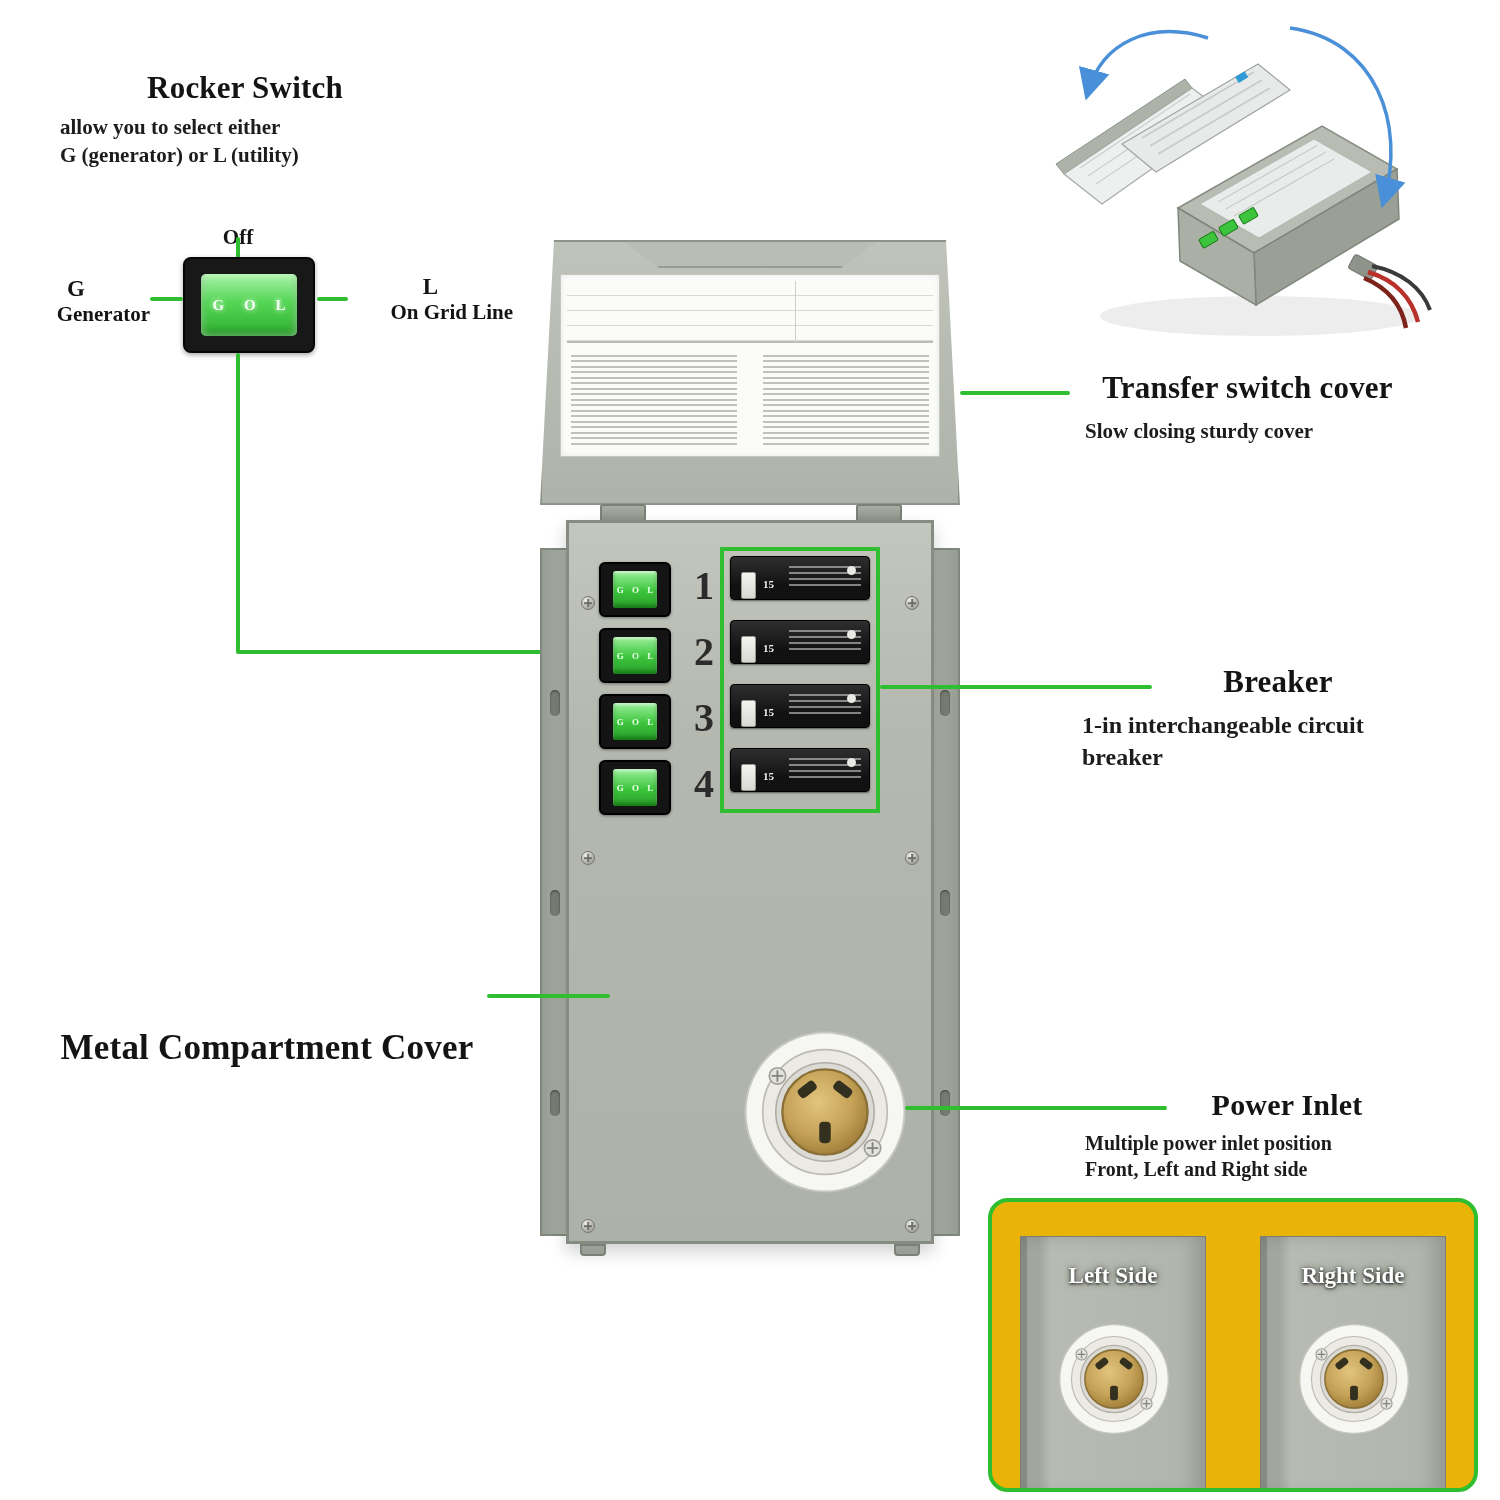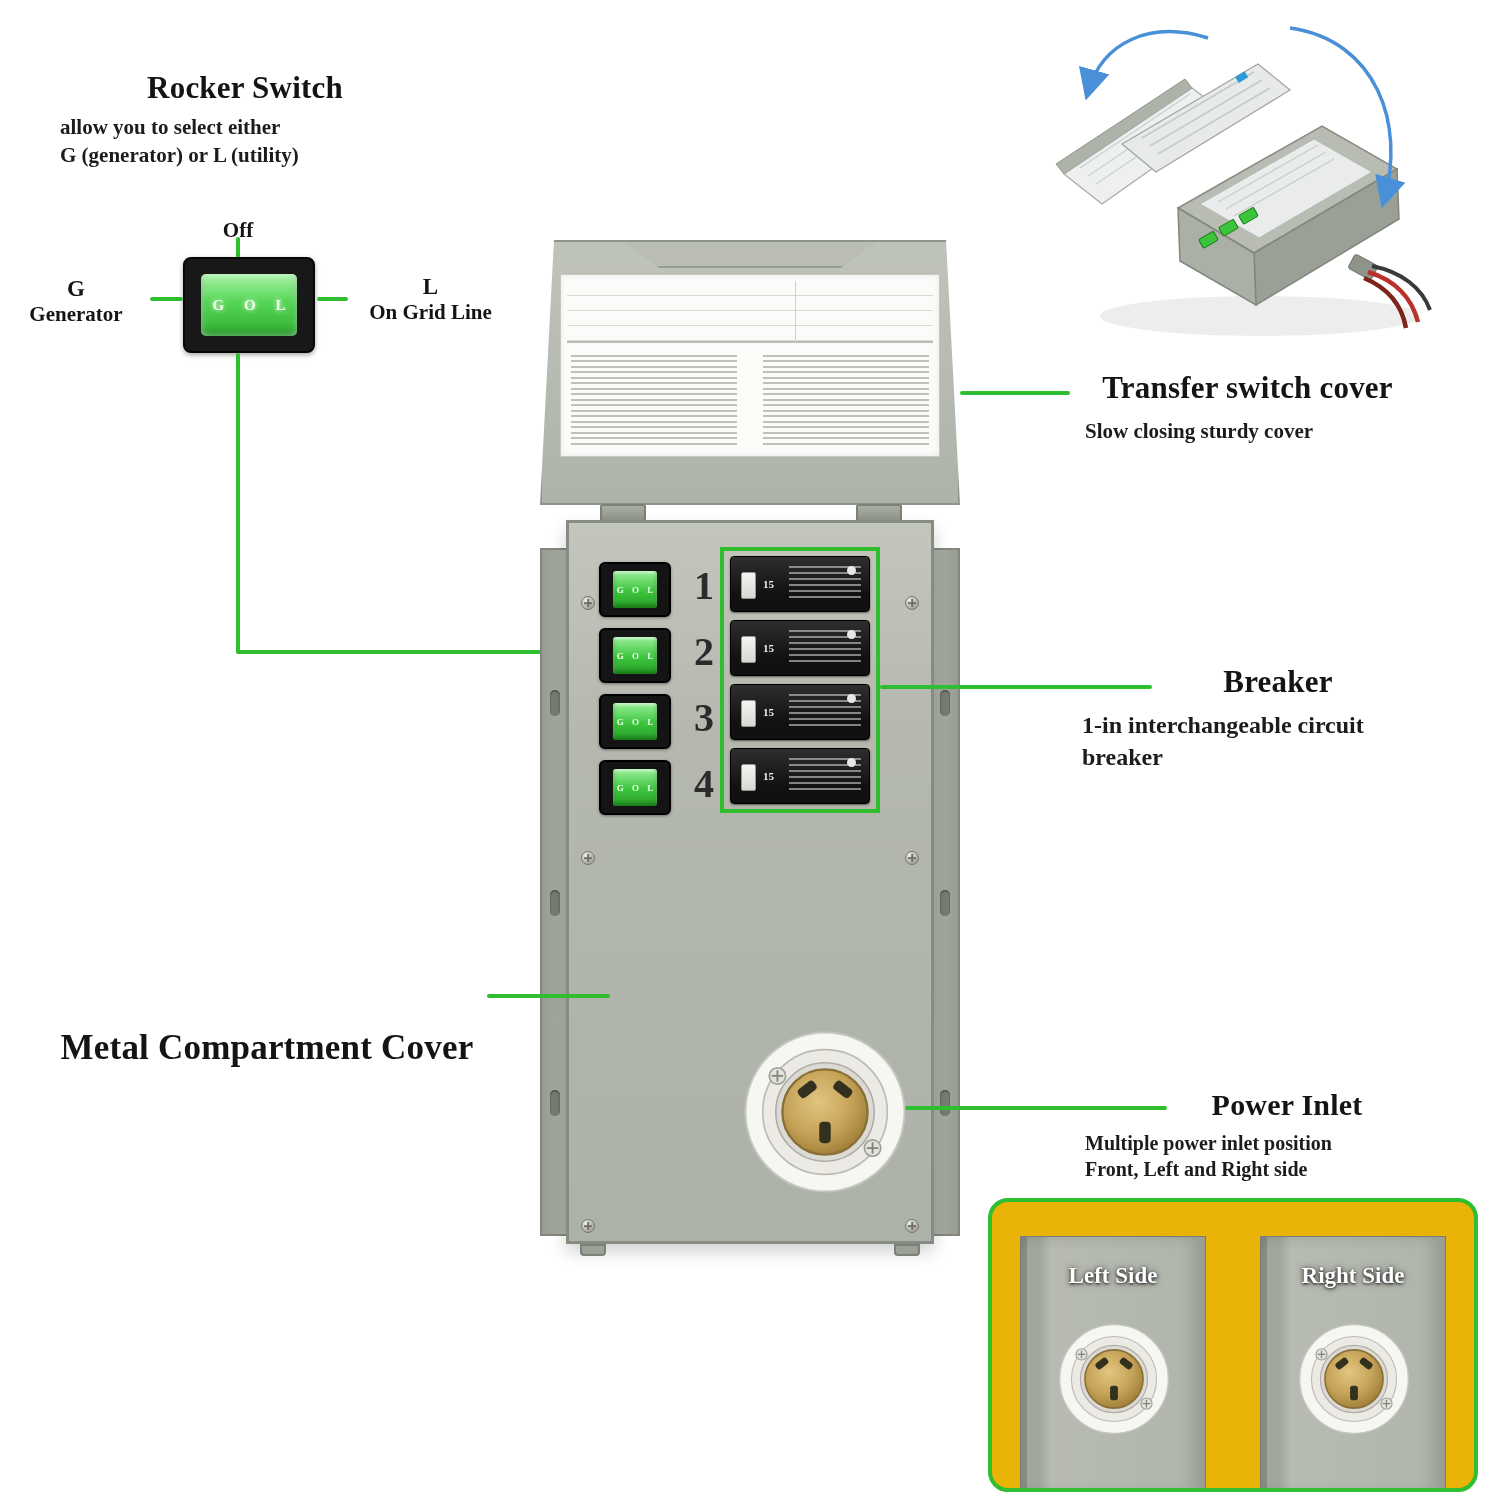--- a/index.html
+++ b/index.html
@@ -6,21 +6,21 @@
   :root { --accent-green:#2fbe2f; --arrow-blue:#4a90d9; }
   body { background:#ffffff; }
   .canvas { position:relative; width:1500px; height:1500px; background:#ffffff;
             font-family:Liberation Serif, serif; color:#1a1a1a; overflow:hidden; }
   .abs { position:absolute; }
 
   .title { position:absolute; font-weight:700; font-size:31px; text-align:center; color:#141414; letter-spacing:.2px; }
   .subtitle { position:absolute; font-weight:700; font-size:21px; text-align:left; color:#1c1c1c; white-space:pre-line; line-height:1.32; }
   .label { position:absolute; font-weight:700; font-size:21px; text-align:center; color:#141414; }
   .label-big { font-size:23px; font-weight:700; }
-  .label-sub { font-size:21px; font-weight:700; }
+  .label-sub { font-size:21px; font-weight:700;text-align:right; }
 
   .cline { position:absolute; background:var(--accent-green); border-radius:2px; }
   .cline.h { height:4px; } .cline.v { width:4px; }
 
   
   .rocker-large { position:absolute; width:132px; height:96px; background:#181818; border:2px solid #060606;
                   border-radius:8px; box-shadow:0 2px 5px rgba(0,0,0,.35); display:flex; align-items:center; justify-content:center; }
   .rocker-large-face { width:96px; height:62px; border-radius:5px;
                   background:linear-gradient(180deg,#a9f4a9 0%,#55d655 45%,#2fae2f 100%);
                   box-shadow:inset 0 0 9px rgba(255,255,255,.55), inset 0 -5px 7px rgba(0,90,0,.45);
@@ -69,21 +69,21 @@
   .sw-rocker { position:absolute; inset:7px 12px; background:linear-gradient(180deg,#9bf09b,#3cc43c 55%,#2aa02a);
             border-radius:3px; display:flex; align-items:center; justify-content:center;
             box-shadow:inset 0 -3px 4px rgba(0,80,0,.5), inset 0 2px 3px rgba(255,255,255,.55); }
   .sw-letters { font-size:9px; font-weight:700; letter-spacing:3px; padding-left:3px; color:#eaffea; }
   .circuit-num { position:absolute; left:684px; width:40px; text-align:center; font-size:40px; font-weight:700;
             color:#2b2b2b; line-height:1; }
 
   
   .breaker-box { position:absolute; left:720px; top:547px; width:160px; height:266px;
             border:4px solid var(--accent-green); }
-  .breaker { position:absolute; left:730px; width:140px; height:56px;
+  .breaker { position:absolute; left:730px; width:140px; height:44px;
             background:linear-gradient(180deg,#2e2e2e,#111 70%); border:1px solid #000; border-radius:4px;
             box-shadow:0 1px 2px rgba(0,0,0,.5); }
   .breaker .toggle { position:absolute; left:10px; top:15px; width:15px; height:27px;
             background:linear-gradient(180deg,#f4f4f1,#d8d8d3); border:1px solid #989892; border-radius:2px; }
   .breaker .rating { position:absolute; left:32px; top:21px; font-size:11px; font-weight:700; color:#efefec; }
   .breaker .specs { position:absolute; left:58px; right:8px; top:9px; bottom:9px;
             background:repeating-linear-gradient(180deg, rgba(222,222,216,.55) 0 2px, transparent 2px 6px); }
   .breaker .logo-dot { position:absolute; right:13px; top:9px; width:9px; height:9px; border-radius:50%; background:#e8e8e4; }
 
   
@@ -112,21 +112,21 @@
         <stop offset="100%" stop-color="#96742f"></stop>
       </radialGradient>
     </defs>
   </svg>
 
   <section>
     <h2 class="title" style="left:85px;top:70px;width:320px">Rocker Switch</h2>
     <p class="subtitle" style="left:60px;top:114px;width:370px">allow you to select either
 G (generator) or L (utility)</p>
 
-    <div class="label" style="left:183px;top:218px;width:110px">Off</div>
+    <div class="label" style="left:183px;top:225px;width:110px">Off</div>
     <div class="cline v" style="left:236px;top:237px;height:21px"></div>
 
     <div class="rocker-large" style="left:183px;top:257px">
       <div class="rocker-large-face">
         <span class="rocker-letters-lg">G O L</span>
       </div>
     </div>
 
     <div class="label" style="left:2px;top:276px;width:148px">
       <div class="label-big">G</div>

